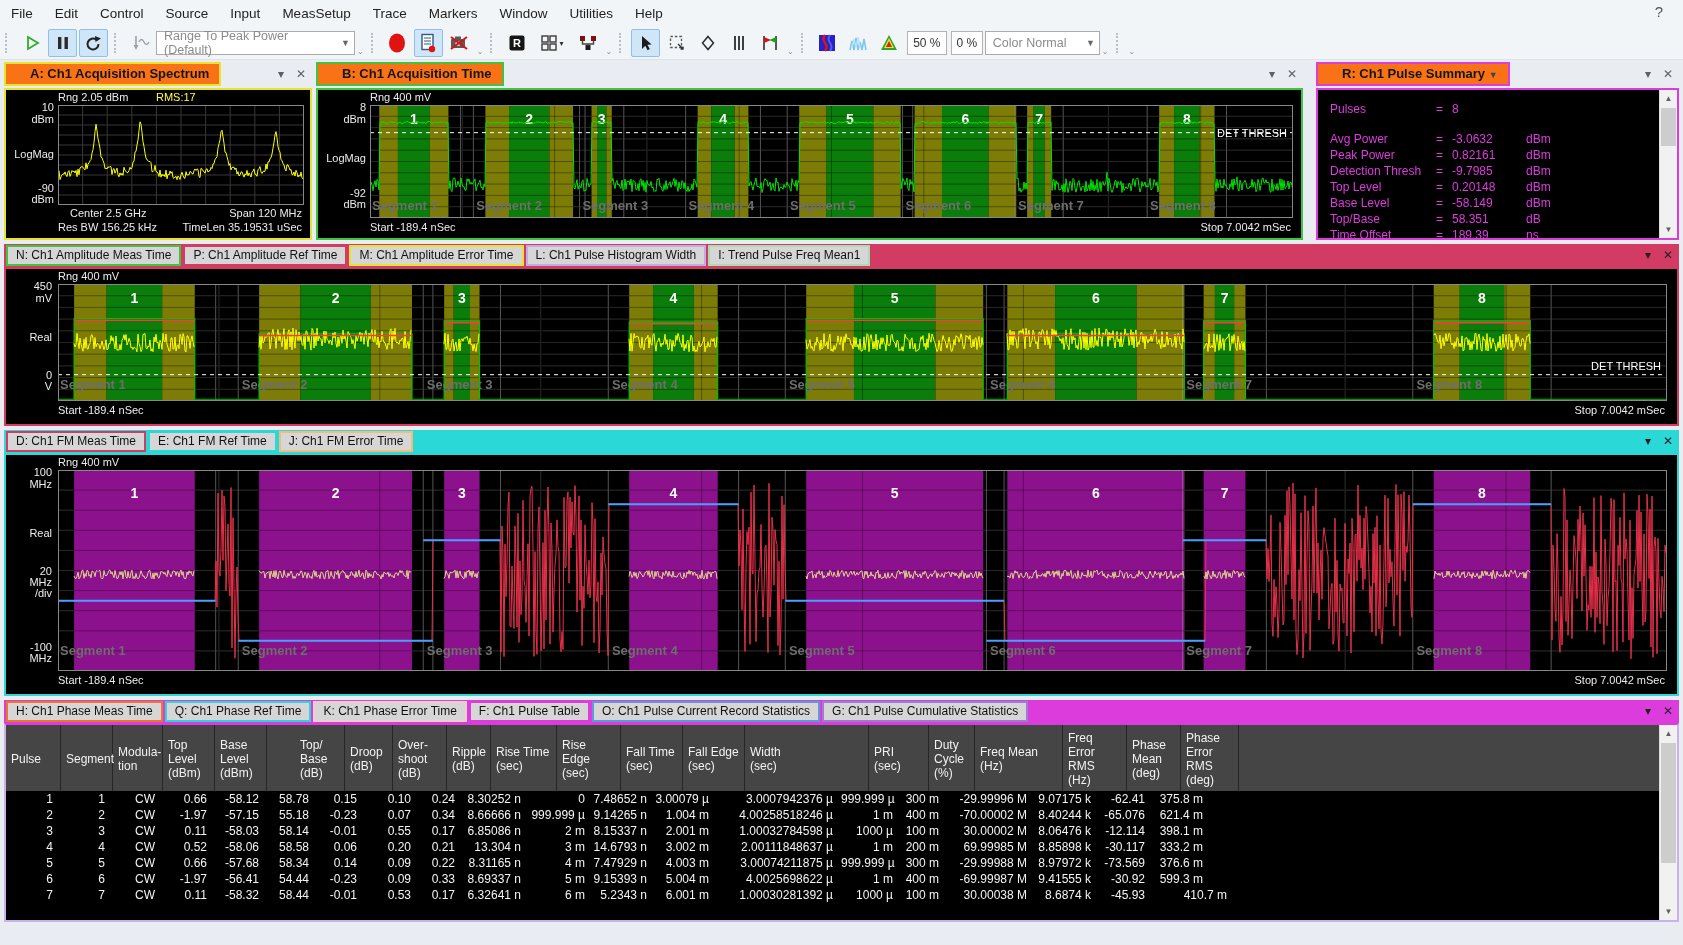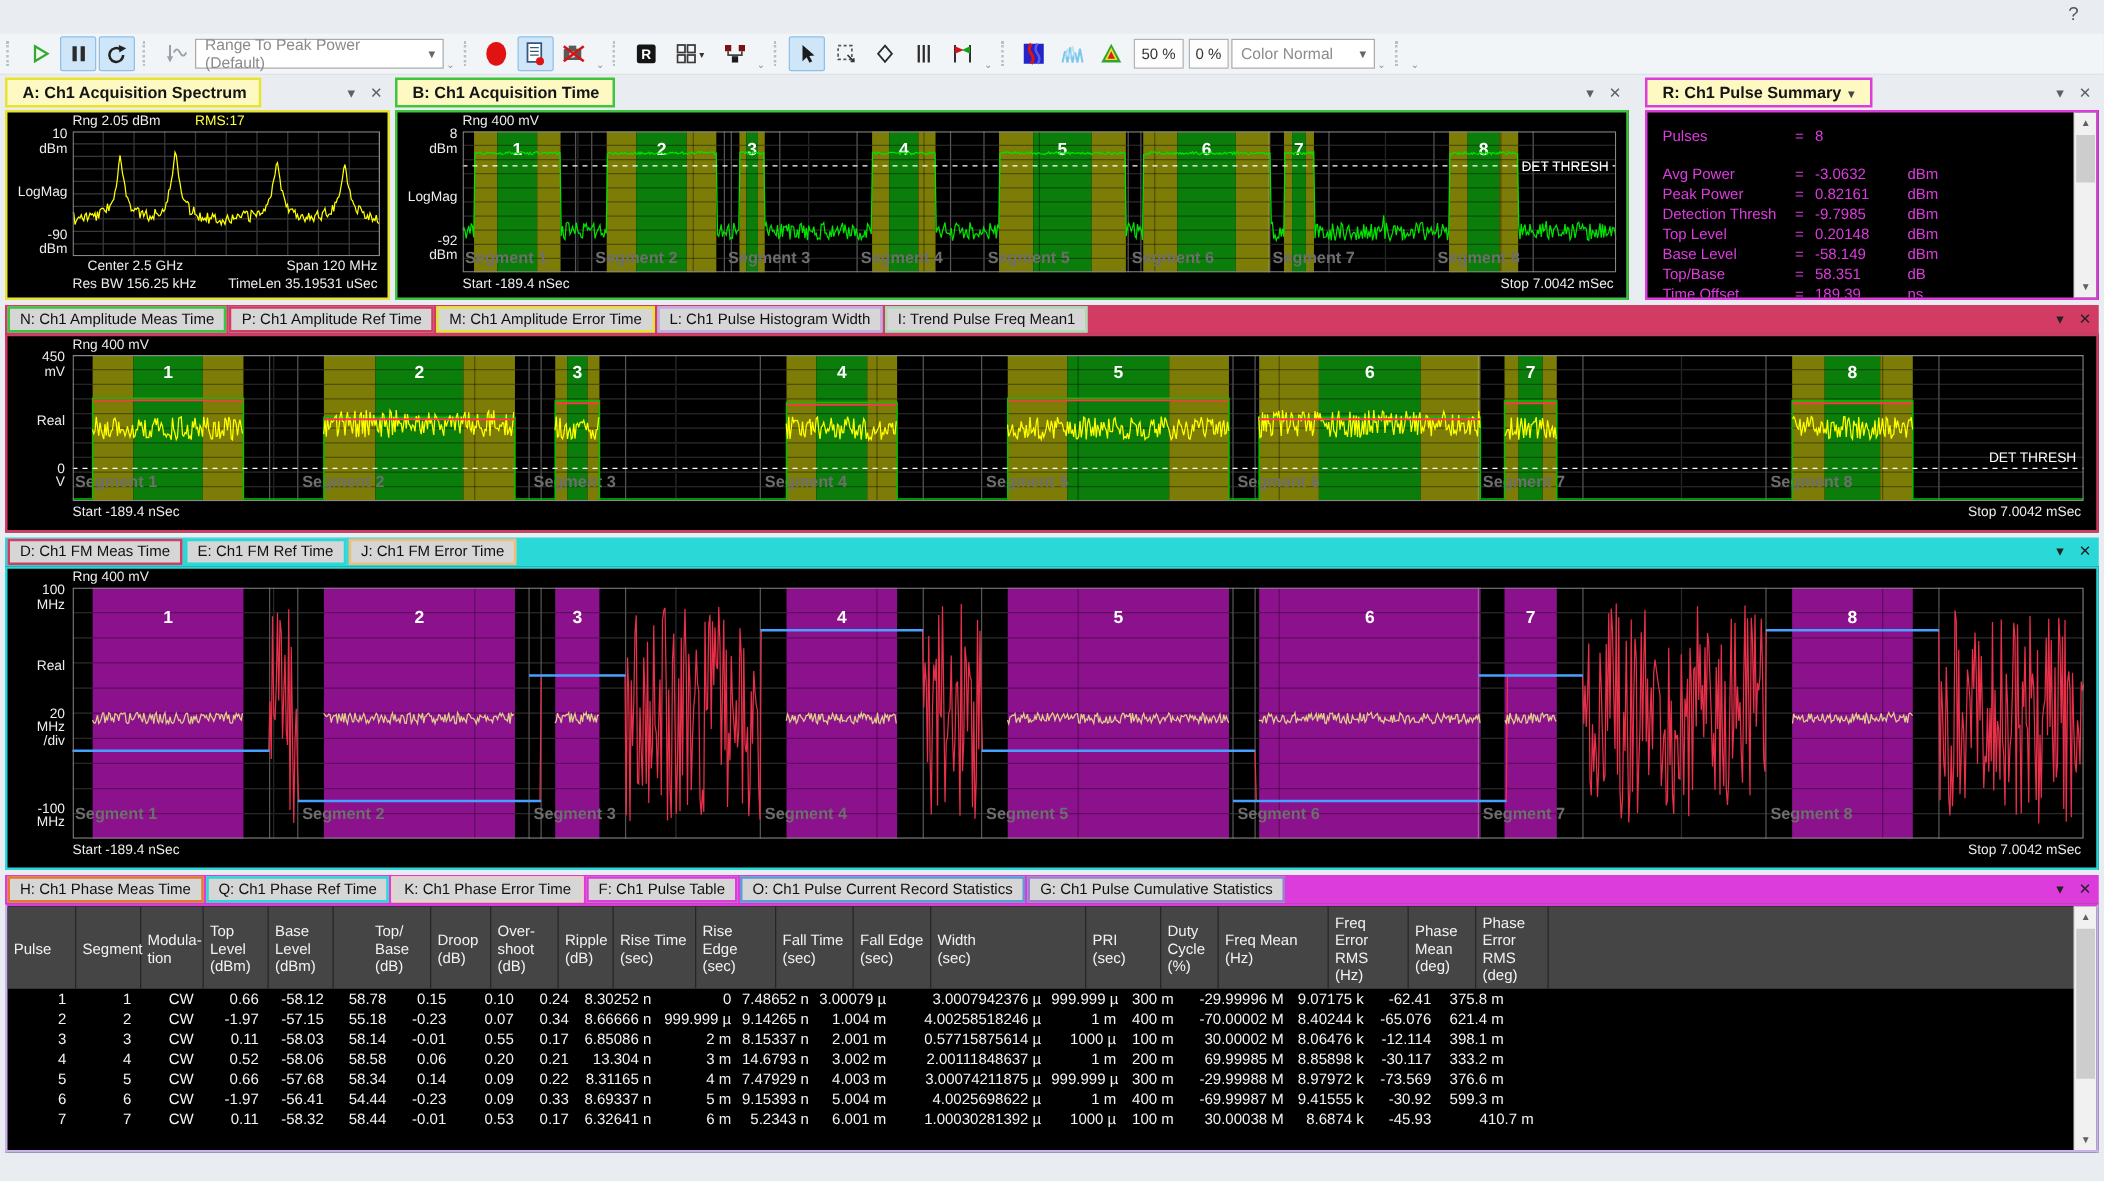--- a/index.html
+++ b/index.html
@@ -16,21 +16,21 @@
   .tbtn.hl{background:#cfe6f8;border-color:#8fc0ea;}
   .tsep{width:4px;height:20px;border-left:2px dotted #b7bfc7;margin:0 5px;flex:none;}
   .tinyarr{font-size:8px;color:#8a9199;margin:0 2px;flex:none;align-self:flex-end;padding-bottom:3px;}
   .combo{height:22px;background:#fff;border:1px solid #ababab;display:flex;align-items:center;font-size:12.5px;color:#8b8b8b;padding:0 4px 0 7px;flex:none;}
   .combo .arr{margin-left:8px;color:#666;font-size:9px;}
   .pctbox{height:22px;background:#fdfdfd;border:1px solid #b3b3b3;display:flex;align-items:center;justify-content:center;font-size:12px;color:#333;margin:0 2px;flex:none;}
 
   
   .vwin{position:absolute;}
   .tstrip{position:relative;height:26px;}
-  .ttab{position:absolute;left:0;top:0;background:#fef9c3;border:2px solid #888;padding:2px 10px 3px 12px;font-size:13px;font-weight:600;color:#151515;white-space:nowrap;}
+  .ttab{position:absolute;left:0;top:0;background:#f97316;border:2px solid #888;padding:2px 10px 3px 24px;font-size:13px;font-weight:600;color:#151515;white-space:nowrap;}
   .wctl{position:absolute;right:6px;top:6px;color:#5a6068;font-size:12px;display:flex;gap:12px;line-height:12px;}
   .wbody{position:absolute;left:0;right:0;top:26px;bottom:0;background:#000;border:2px solid #888;}
 
   
   .gstrip{position:relative;height:23px;display:flex;align-items:flex-start;padding-left:2px;}
   .gtab{background:#d6d6d6;border:2px solid #888;padding:1px 8px 2px;font-size:12px;color:#111;white-space:nowrap;margin-right:2px;margin-top:1px;flex:none;}
   .gbody{position:absolute;left:0;right:0;top:23px;bottom:0;background:#000;border:2px solid #888;}
 
   .plot{position:absolute;background:#000;}
   .plot svg{display:block;width:100%;height:100%;}
@@ -63,20 +63,33 @@
   
   #statusbar{position:absolute;left:0;top:923px;width:100%;height:22px;background:#1b80d8;display:flex;align-items:center;color:#fff;font-size:12.5px;}
   #statusmsg{flex:1;padding-left:9px;white-space:nowrap;}
   .sdiv{width:2px;height:22px;background:#eaf3fb;opacity:.85;flex:none;}
   .sbox{width:88px;text-align:center;flex:none;}
 </style>
 </head>
 <body>
 <div id="app">
 
+<div id="menubar">
+      <span class="mitem">File</span>
+      <span class="mitem">Edit</span>
+      <span class="mitem">Control</span>
+      <span class="mitem">Source</span>
+      <span class="mitem">Input</span>
+      <span class="mitem">MeasSetup</span>
+      <span class="mitem">Trace</span>
+      <span class="mitem">Markers</span>
+      <span class="mitem">Window</span>
+      <span class="mitem">Utilities</span>
+      <span class="mitem">Help</span>
+    </div>
 <span id="helpq">?</span>
 
 <div id="toolbar">
   <span class="tsep"></span>
   <span class="tbtn">
         <svg width="18" height="18">
           <polygon points="5,3 15,9 5,15" fill="#eef8ee" stroke="#34a834" stroke-width="1.8"></polygon>
         </svg>
       </span>
   <span class="tbtn hl">
@@ -833,21 +846,21 @@
             <span class="td" style="width: 52px;">0.11</span>
             <span class="td" style="width: 52px;">-58.03</span>
             <span class="td" style="width: 50px;">58.14</span>
             <span class="td" style="width: 48px;">-0.01</span>
             <span class="td" style="width: 54px;">0.55</span>
             <span class="td" style="width: 44px;">0.17</span>
             <span class="td" style="width: 66px;">6.85086 n</span>
             <span class="td" style="width: 64px;">2 m</span>
             <span class="td" style="width: 62px;">8.15337 n</span>
             <span class="td" style="width: 62px;">2.001 m</span>
-            <span class="td" style="width: 124px;">0.57715875614 µ</span>
+            <span class="td" style="width: 124px;">1.00032784598 µ</span>
             <span class="td" style="width: 60px;">1000 µ</span>
             <span class="td" style="width: 46px;">100 m</span>
             <span class="td" style="width: 88px;">30.00002 M</span>
             <span class="td" style="width: 64px;">8.06476 k</span>
             <span class="td" style="width: 54px;">-12.114</span>
             <span class="td" style="width: 58px;">398.1 m</span>
           </div>
           <div class="trow">
             <span class="td" style="width: 55px;">4</span>
             <span class="td" style="width: 52px;">4</span>

